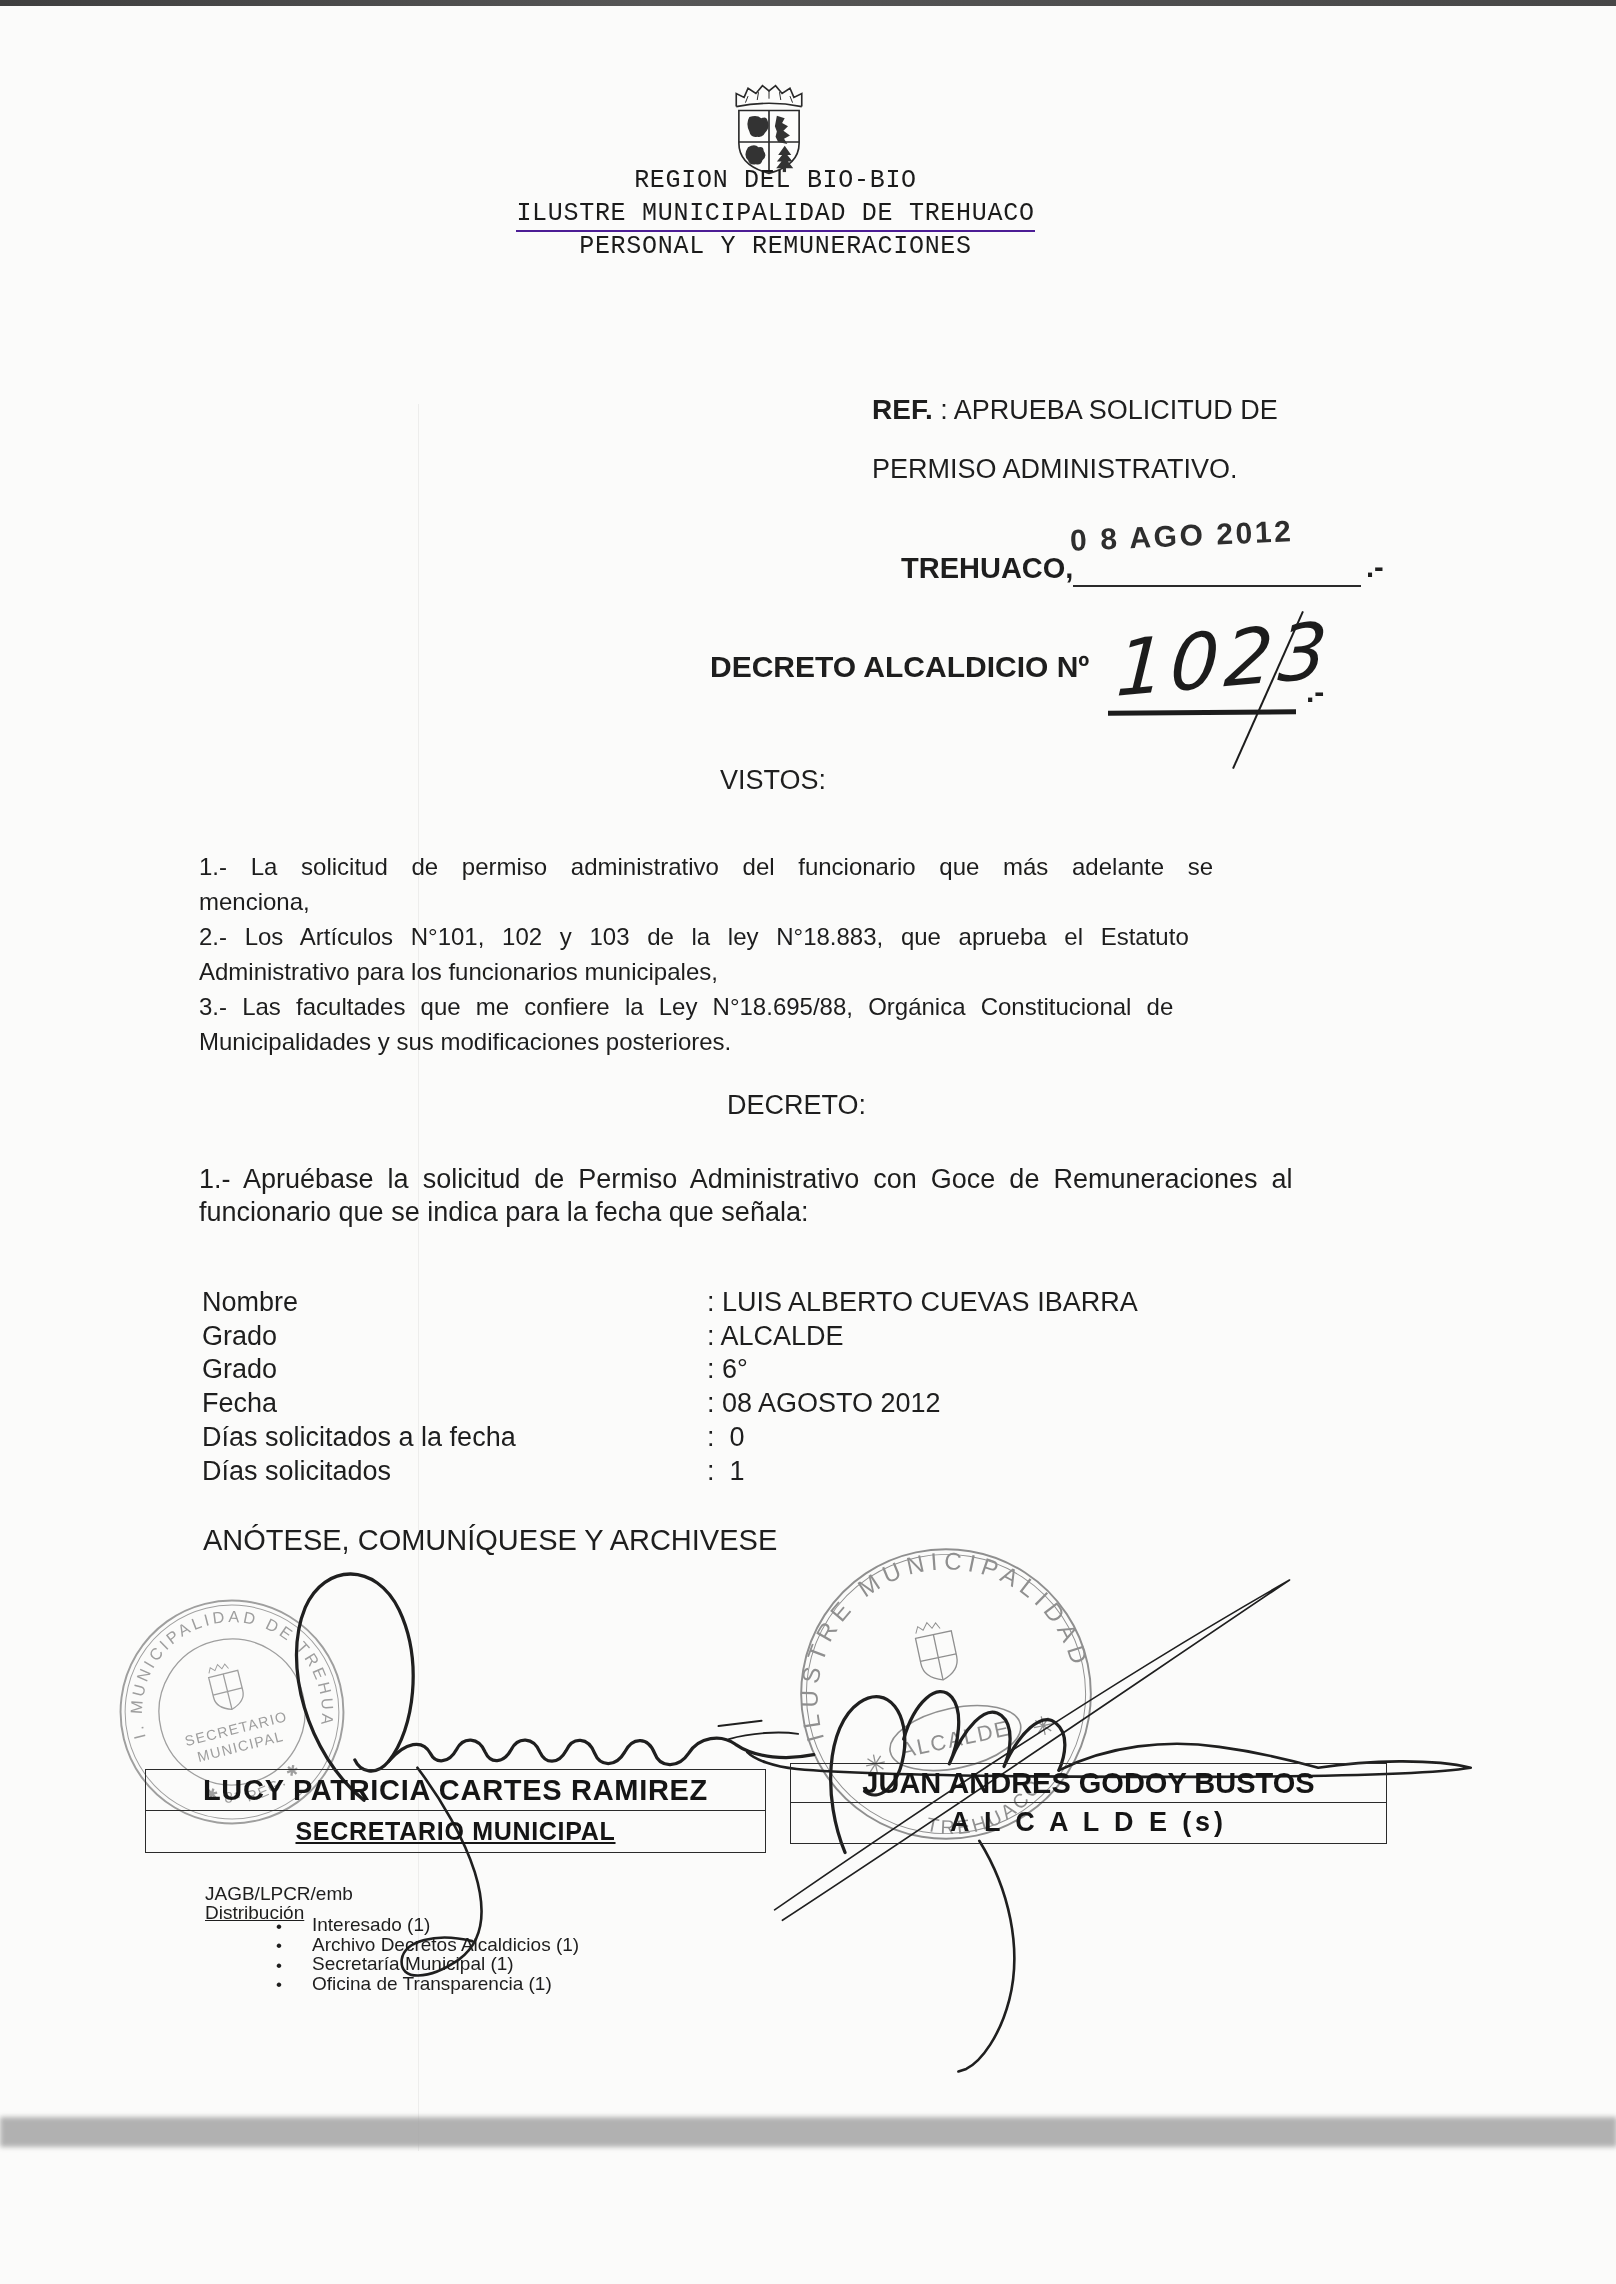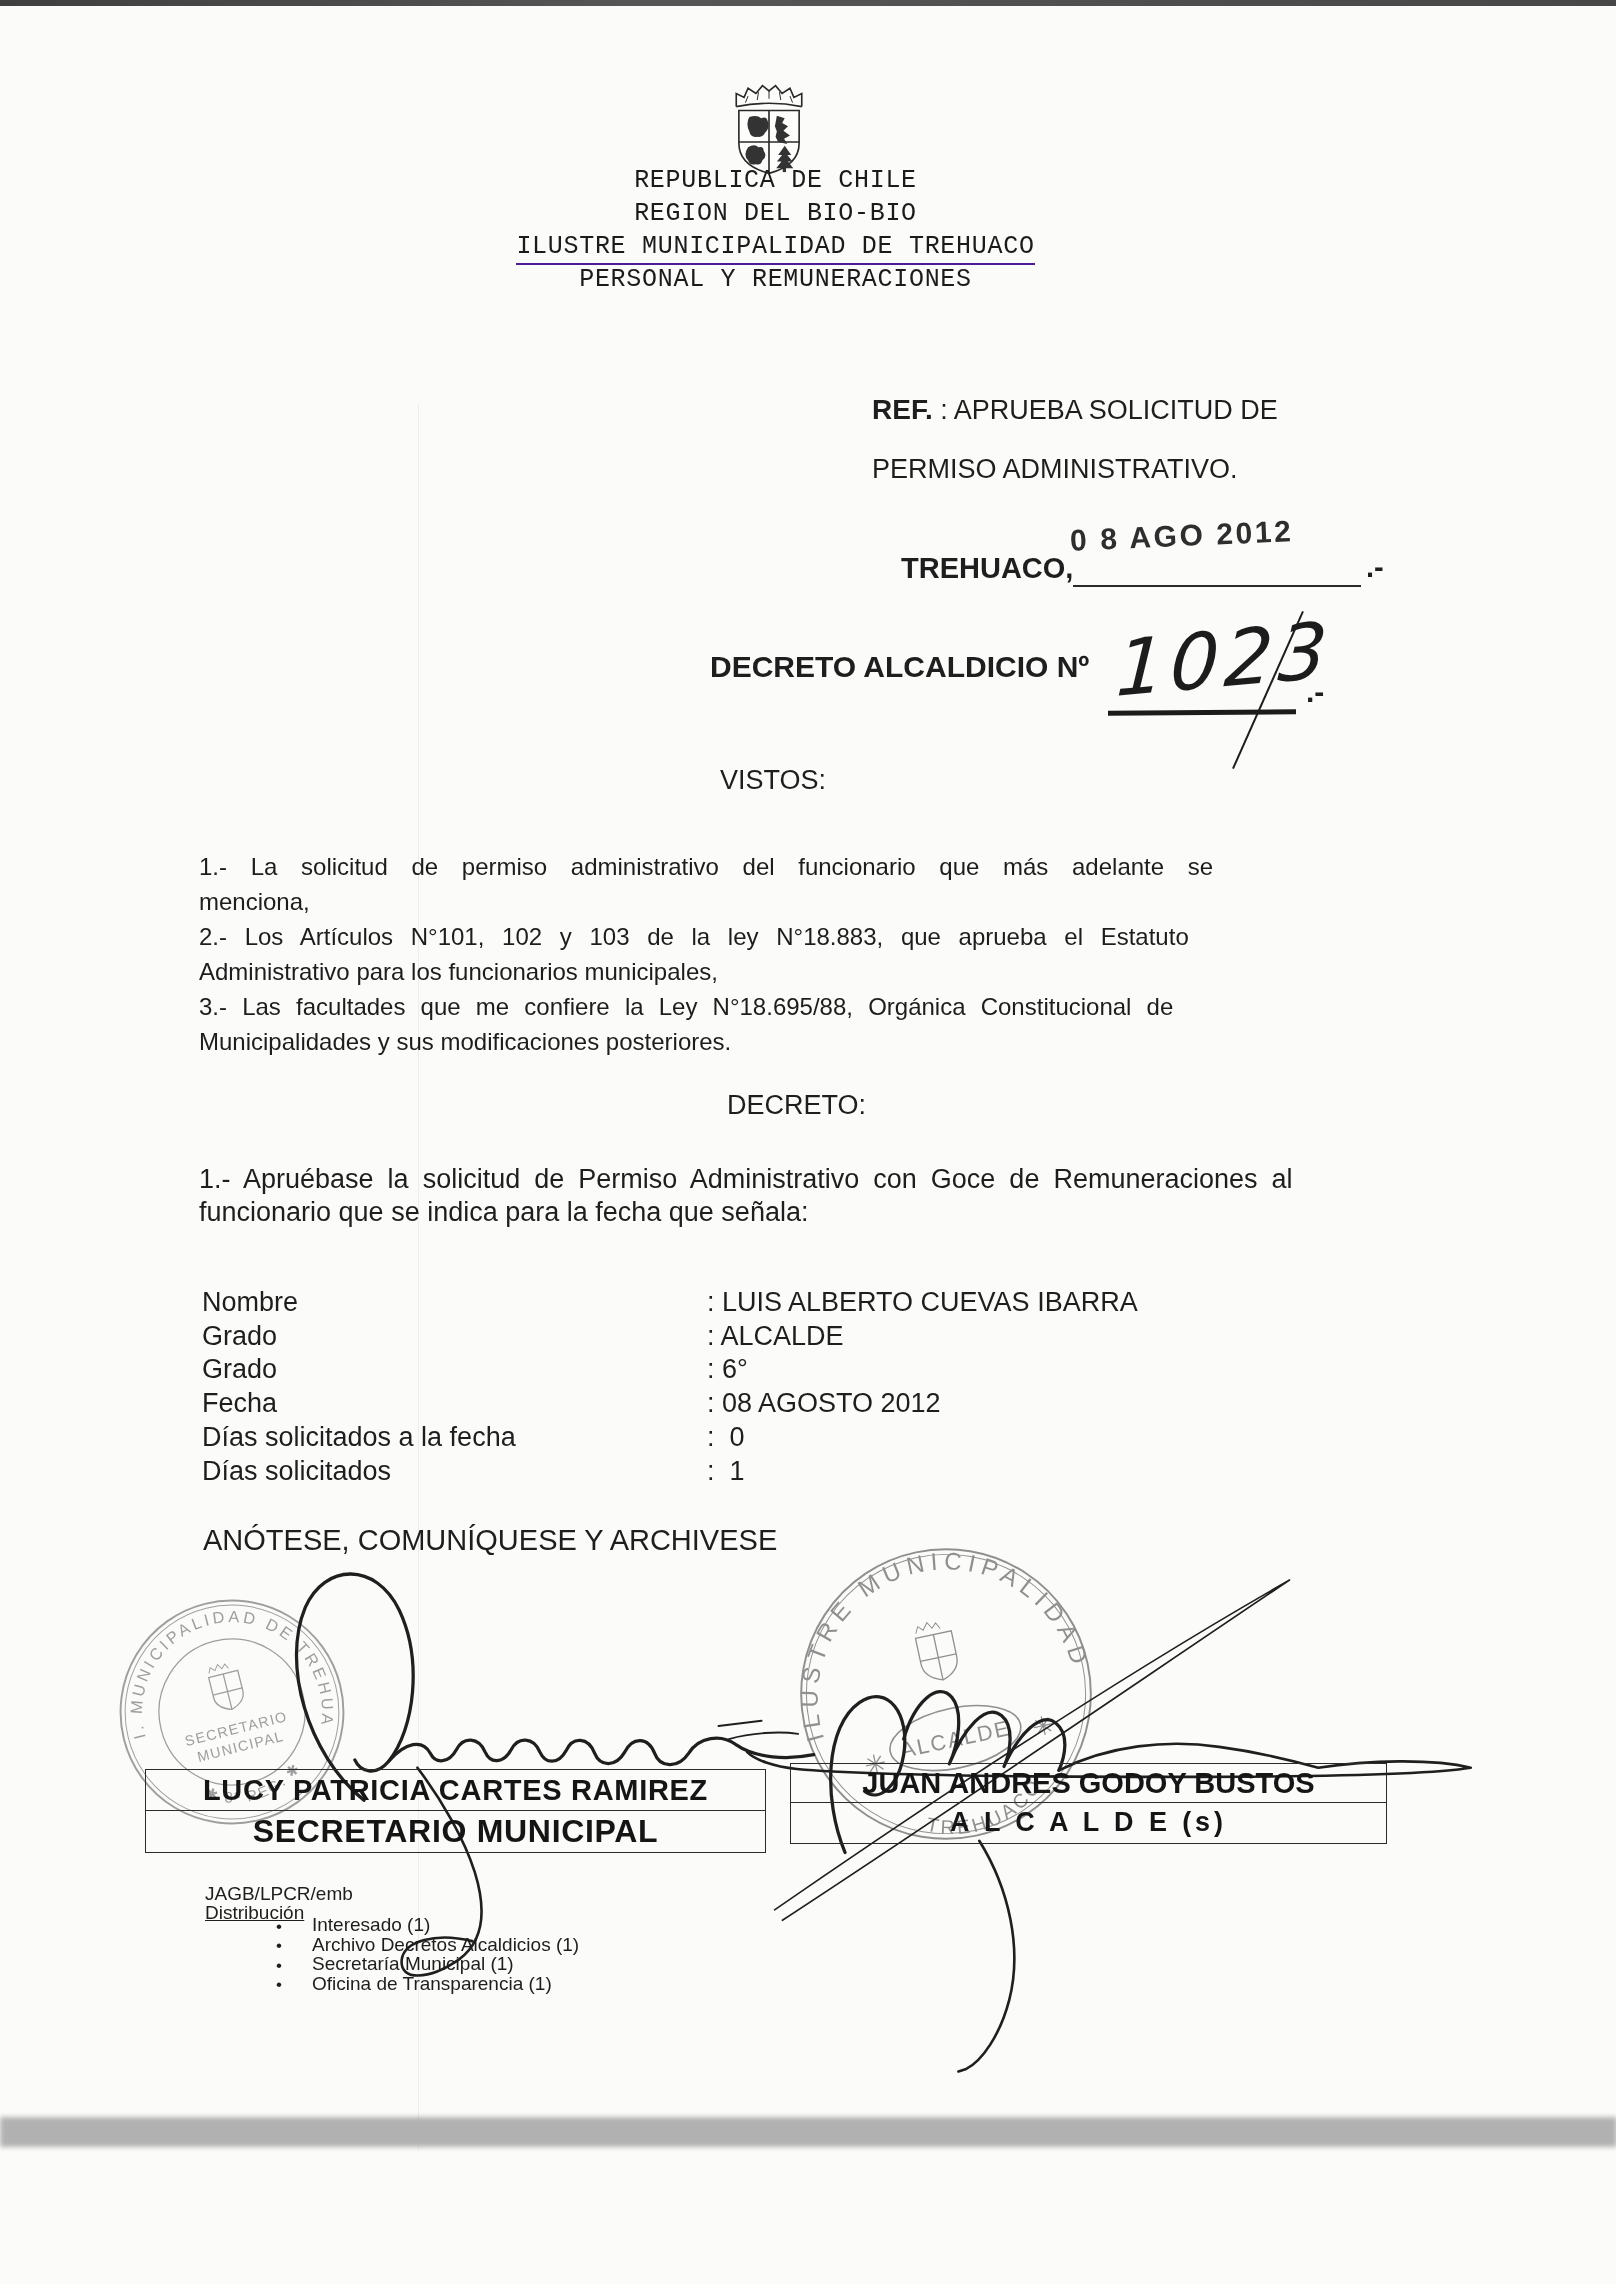--- a/index.html
+++ b/index.html
@@ -52,21 +52,21 @@
   
   .f-label{font-size:27px;}
   .f-value{font-size:27px;white-space:pre;margin-left:34px;}
   .closing{left:203px;top:1526px;font-size:29px;}
   
   .sigbox{border:1.3px solid #2b2b2b;background:transparent;}
   .sigbox .row{display:flex;align-items:center;justify-content:center;
                font-weight:bold;color:#151515;white-space:nowrap;}
   .box-left{left:145px;top:1769px;width:619px;height:82px;}
   .box-left .r1{height:40px;border-bottom:1.3px solid #2b2b2b;font-size:29px;letter-spacing:0.7px;}
-  .box-left .r2{height:40px;font-size:32px;letter-spacing:0.7px;}
+  .box-left .r2{height:40px;font-size:25px;letter-spacing:0.7px;text-decoration:underline;}
   .box-right{left:790px;top:1763px;width:595px;height:79px;}
   .box-right .r1{height:38px;border-bottom:1.3px solid #2b2b2b;font-size:29px;}
   .box-right .r2{height:39px;font-size:27px;letter-spacing:3.9px;}
   
   .initials{left:205px;top:1884px;font-size:19px;}
   .dist-label{left:205px;top:1903px;font-size:19px;text-decoration:underline;}
   .dist-item-bullet{font-size:17px;}
   .dist-item-text{font-size:19px;}
   svg{overflow:visible;}
   .stamp{opacity:.85;}
@@ -92,21 +92,20 @@
   <g fill="#333" stroke="none">
     <path d="M28,52 q12,-4 18,2 q8,-4 10,4 q4,10 -4,18 q-4,8 -12,6 q-10,2 -12,-8 q-6,-12 0,-22 z"></path>
     <path d="M70,50 l12,4 -4,7 9,5 -7,7 10,7 -9,5 5,8 -14,-3 -4,-8 2,-8 -3,-8 z"></path>
     <path d="M26,98 q10,-6 16,0 q8,-2 8,6 q6,8 -2,14 q-2,8 -10,6 q-10,2 -12,-6 q-8,-8 0,-20 z"></path>
     <path d="M82,96 l10,14 -6,0 8,10 -7,0 8,10 -26,0 8,-10 -7,0 8,-10 -6,0 z"></path>
     <rect x="79" y="128" width="5" height="8"></rect>
   </g>
 </svg>
 
 <div class="abs hdr">
-  <div>REPUBLICA DE CHILE</div>
   <div>REGION DEL BIO-BIO</div>
   <div><span class="u">ILUSTRE MUNICIPALIDAD DE TREHUACO</span></div>
   <div>PERSONAL Y REMUNERACIONES</div>
 </div>
 
 <div class="abs line ref1"><span class="b">REF.</span>&nbsp;<span>: APRUEBA SOLICITUD DE</span></div>
 <div class="abs line ref2">PERMISO ADMINISTRATIVO.</div>
 
 <div class="abs line place b">TREHUACO,</div>
 <div class="abs line datestamp">0 8 AGO 2012</div>

